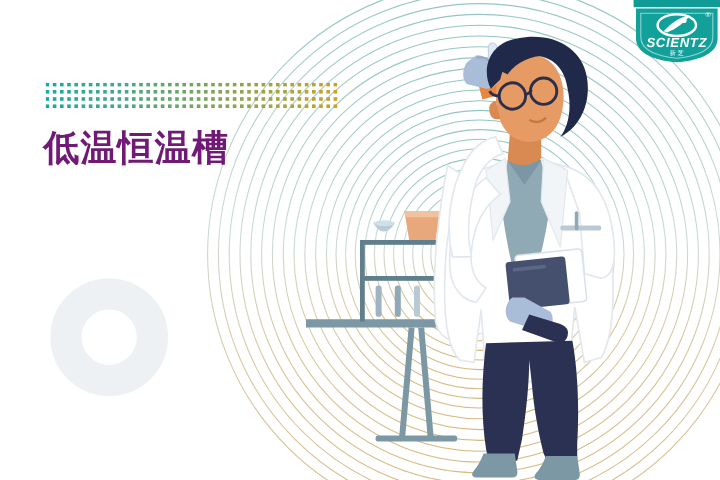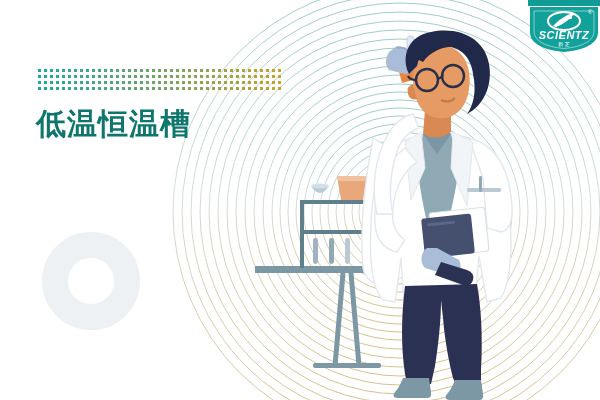--- a/index.html
+++ b/index.html
@@ -25,21 +25,21 @@
     box-sizing:border-box;
     opacity:.85;
   }
 
   
   .dotgrid{position:absolute;left:38px;top:69px;width:246px;height:24px;}
 
   
   .headline{
     position:absolute;left:36px;top:104px;
-    color:#0f766e;
+    color:#701a75;
     font-weight:bold;
     font-size:30px;
     line-height:40px;
     letter-spacing:1px;
     white-space:nowrap;
   }
   .headline .l2{display:block;margin-top:6px;}
 
   
   .logo{position:absolute;left:526px;top:0px;width:76px;height:52px;}

